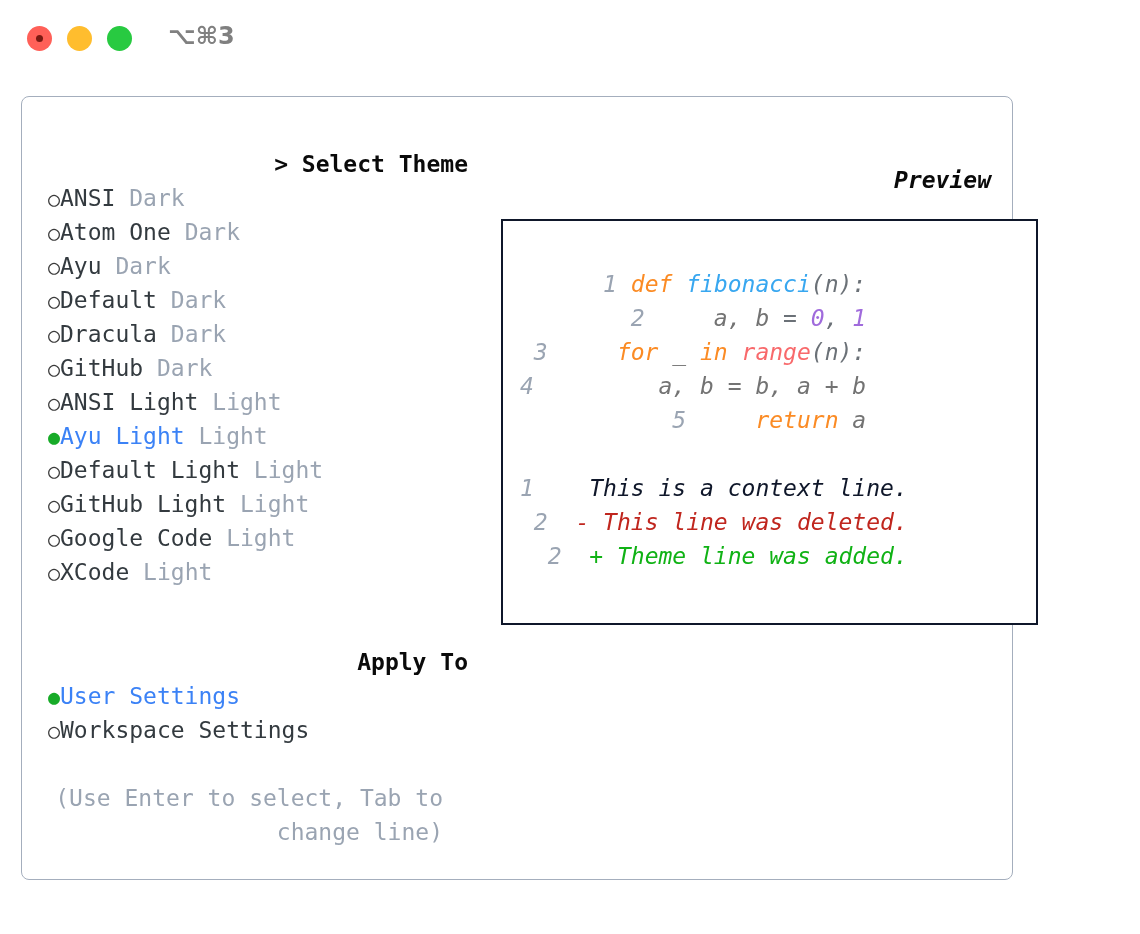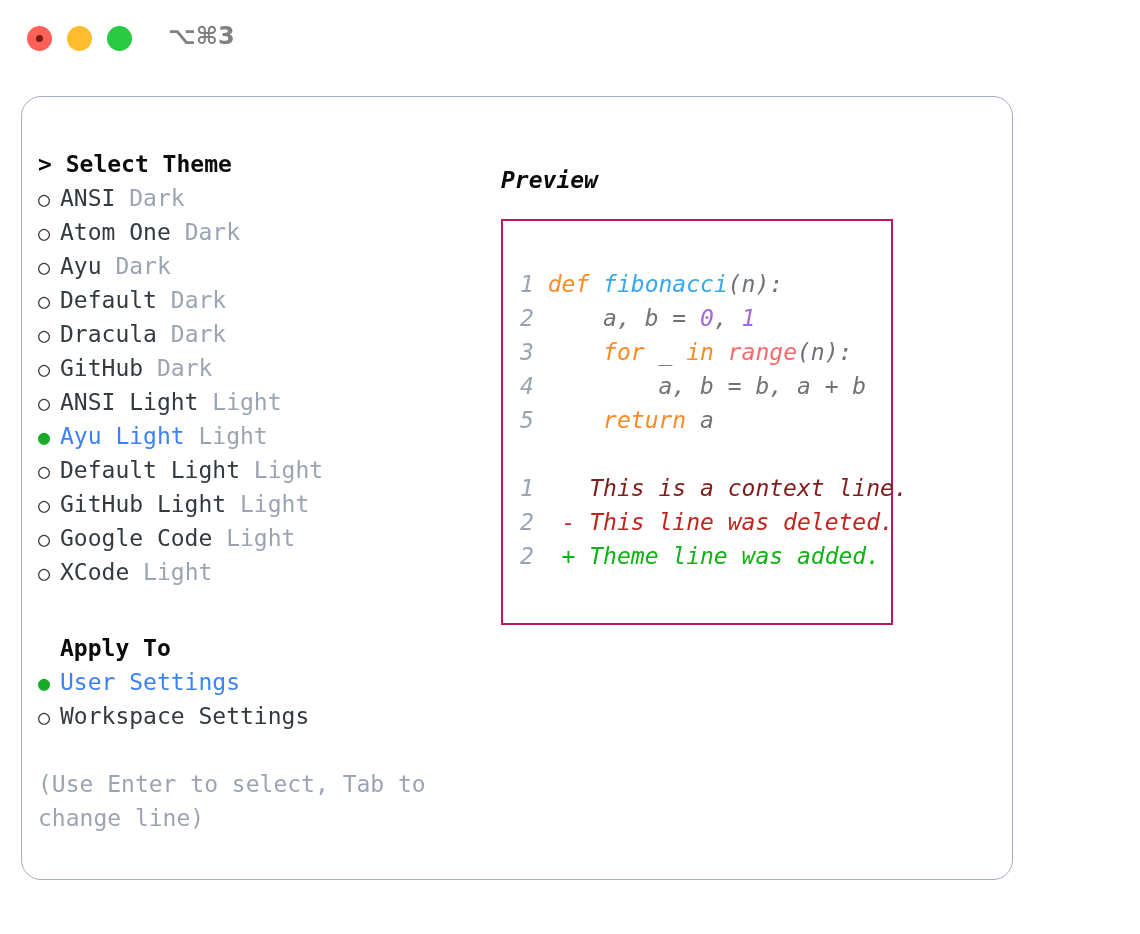--- a/index.html
+++ b/index.html
@@ -61,23 +61,24 @@
   }
 
   
   #panel {
     position: absolute;
     left: 21px;
     top: 96px;
     width: 992px;
     height: 784px;
     border: 1.6px solid #a4aebd;
-    border-radius: 20px;
+    border-radius: 8px;
     box-sizing: border-box;
     background: #ffffff;
+    text-align: right;
   }
 
   
   #left-col {
     position: absolute;
     left: 16px;
     top: 50px;
     width: 430px;
   }
   .section-header {
@@ -106,21 +107,21 @@
   .bullet.sel { color: #17ab28; }
   .opt-name { color: #333a3f; }
   .opt-row.selected .opt-name { color: #3b82f6; }
   .opt-tag {
     color: #9aa4b2;
   }
   .indent-head {
     padding-left: 22px;
   }
 
-  #apply-block { margin-top: 42px; }
+  #apply-block { margin-top: 56px; }
 
   #hint {
     margin-top: 34px;
     font-size: 23px;
     line-height: 34px;
     color: #9aa4b2;
     width: 405px;
     white-space: pre-wrap;
   }
 
@@ -133,23 +134,23 @@
     font-style: italic;
   }
   #preview-title {
     font-size: 23px;
     font-weight: bold;
     color: #0a0a0a;
     line-height: 34px;
   }
   #preview-box {
     margin-top: 22px;
-    width: 392px;
+    width: 537px;
     height: 406px;
-    border: 2px solid #be185d;
+    border: 2px solid #0f172a;
     box-sizing: border-box;
     background: #ffffff;
     position: relative;
   }
   #code {
     position: absolute;
     left: 17px;
     top: 46px;
     font-size: 23px;
     line-height: 34px;
@@ -168,21 +169,21 @@
   .op   { color: #6b7177; }
 
   #diff {
     position: absolute;
     left: 17px;
     top: 250px;
     font-size: 23px;
     line-height: 34px;
     white-space: pre;
   }
-  .d-ctx { color: #7f1d1d; }
+  .d-ctx { color: #0f172a; }
   .d-del { color: #c0261e; }
   .d-add { color: #10b215; }
 </style>
 </head>
 <body>
 
 <div id="window">
 
   <div id="titlebar">
     <div class="dot dot-close"></div>

